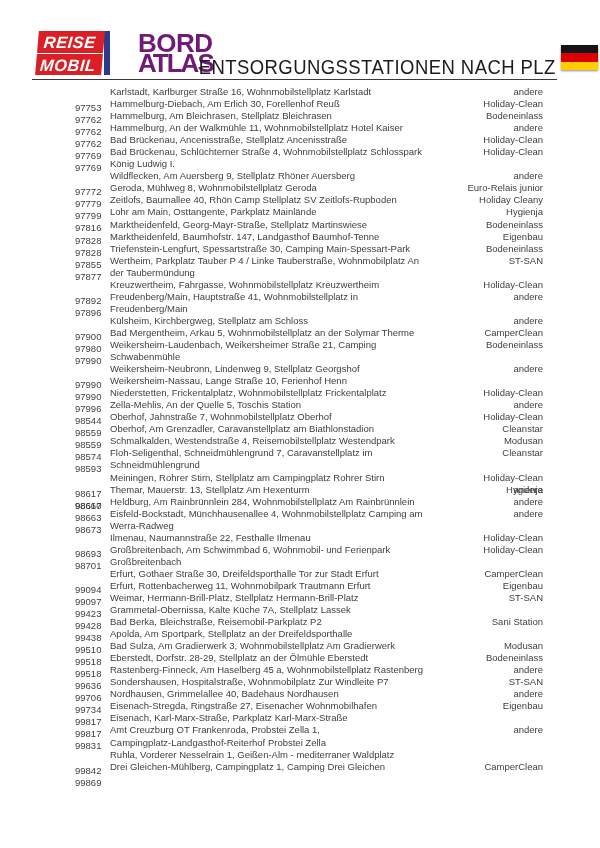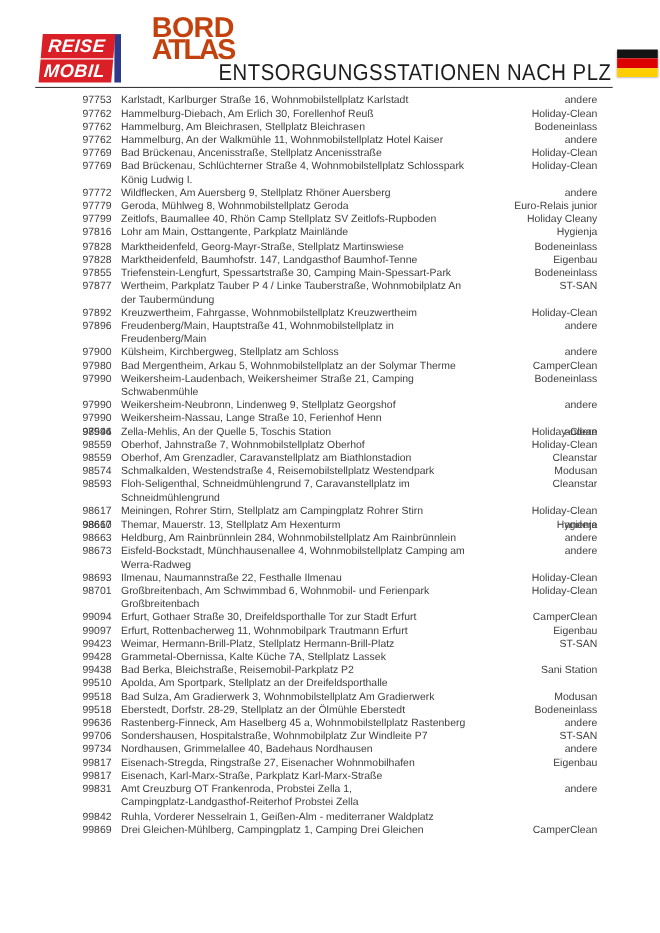--- a/index.html
+++ b/index.html
@@ -11,40 +11,40 @@
   
   .rm-logo { position:absolute; left:37px; top:31px; display:flex; }
   .rm-blocks { display:flex; flex-direction:column; gap:1px; transform:skewX(-5deg); }
   .rm-line {
     background:var(--brand-red,#db1f26); color:#fff; font-style:italic; font-weight:bold;
     font-size:16.5px; line-height:1; padding:3px 6px 2px 4px; letter-spacing:0.5px;
     text-align:center;
   }
   .rm-strip { width:6px; background:#2d3a8c; margin-left:1px; }
 
-  .ba-logo { position:absolute; left:138px; top:14px; color:#c2410c; font-weight:900; }
+  .ba-logo { position:absolute; left:138px; top:32px; color:#701a75; font-weight:900; }
   .ba-line1 { font-size:26px; line-height:0.85; letter-spacing:-0.5px; }
   .ba-line2 { font-size:26px; line-height:0.85; letter-spacing:-2px; margin-top:-2px;text-align:right; }
 
   .title {
     position:absolute; right:44px; top:55px; margin:0;
     font-size:21px; font-weight:normal; color:#1c1c1c; white-space:nowrap;
     transform:scaleX(0.88); transform-origin:100% 50%; letter-spacing:0.5px;
   }
 
   .flag { position:absolute; right:2px; top:45px; width:37px; height:25px;
     display:flex; flex-direction:column; box-shadow:0 1px 2px rgba(0,0,0,0.45); }
   .flag > div { flex:1; }
 
   .rule { position:absolute; left:32px; right:43px; top:79px; border-top:1.6px solid #3a3a3a; }
 
   
   .listing { position:absolute; left:75px; top:86px; width:468px; }
   .row { position:relative; font-size:9.5px; line-height:12.05px; color:#3e3e3e; }
-  .plz { position:absolute; left:0; top:0; }
+  .plz { position:absolute; left:0; top:16px; }
   .desc { display:block; margin-left:35px; width:338px; white-space:pre-line; }
   .type { position:absolute; right:0; top:0; white-space:nowrap; }
 </style>
 </head>
 <body>
 
 <div class="page">
 
   <header>
     <div class="rm-logo">
@@ -197,20 +197,21 @@
     </div>
 
     <div class="row">
       <span class="plz">97990</span>
       <span class="desc">Weikersheim-Nassau, Lange Straße 10, Ferienhof Henn</span>
       <span class="type"></span>
     </div>
 
     <div class="row">
       <span class="plz">97996</span>
+      <span class="desc">Niederstetten, Frickentalplatz, Wohnmobilstellplatz Frickentalplatz</span>
       <span class="type">Holiday-Clean</span>
     </div>
 
     <div class="row">
       <span class="plz">98544</span>
       <span class="desc">Zella-Mehlis, An der Quelle 5, Toschis Station</span>
       <span class="type">andere</span>
     </div>
 
     <div class="row">

